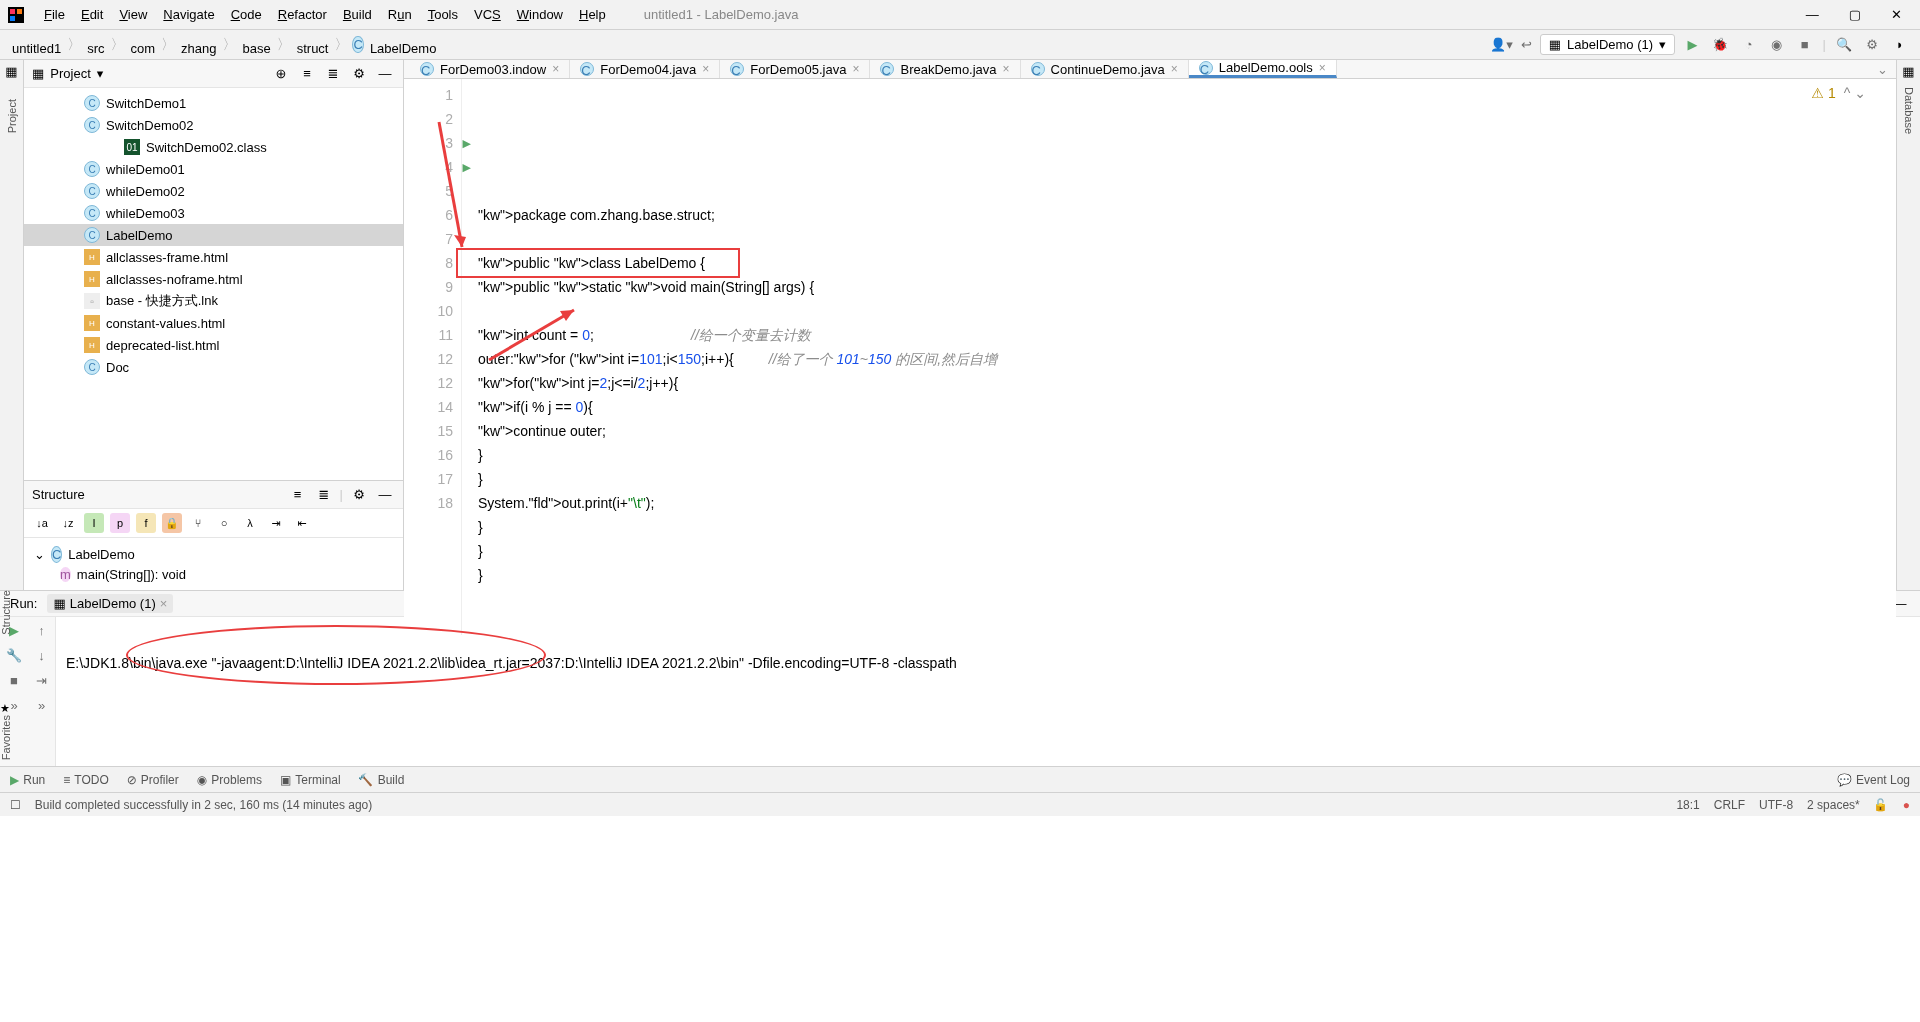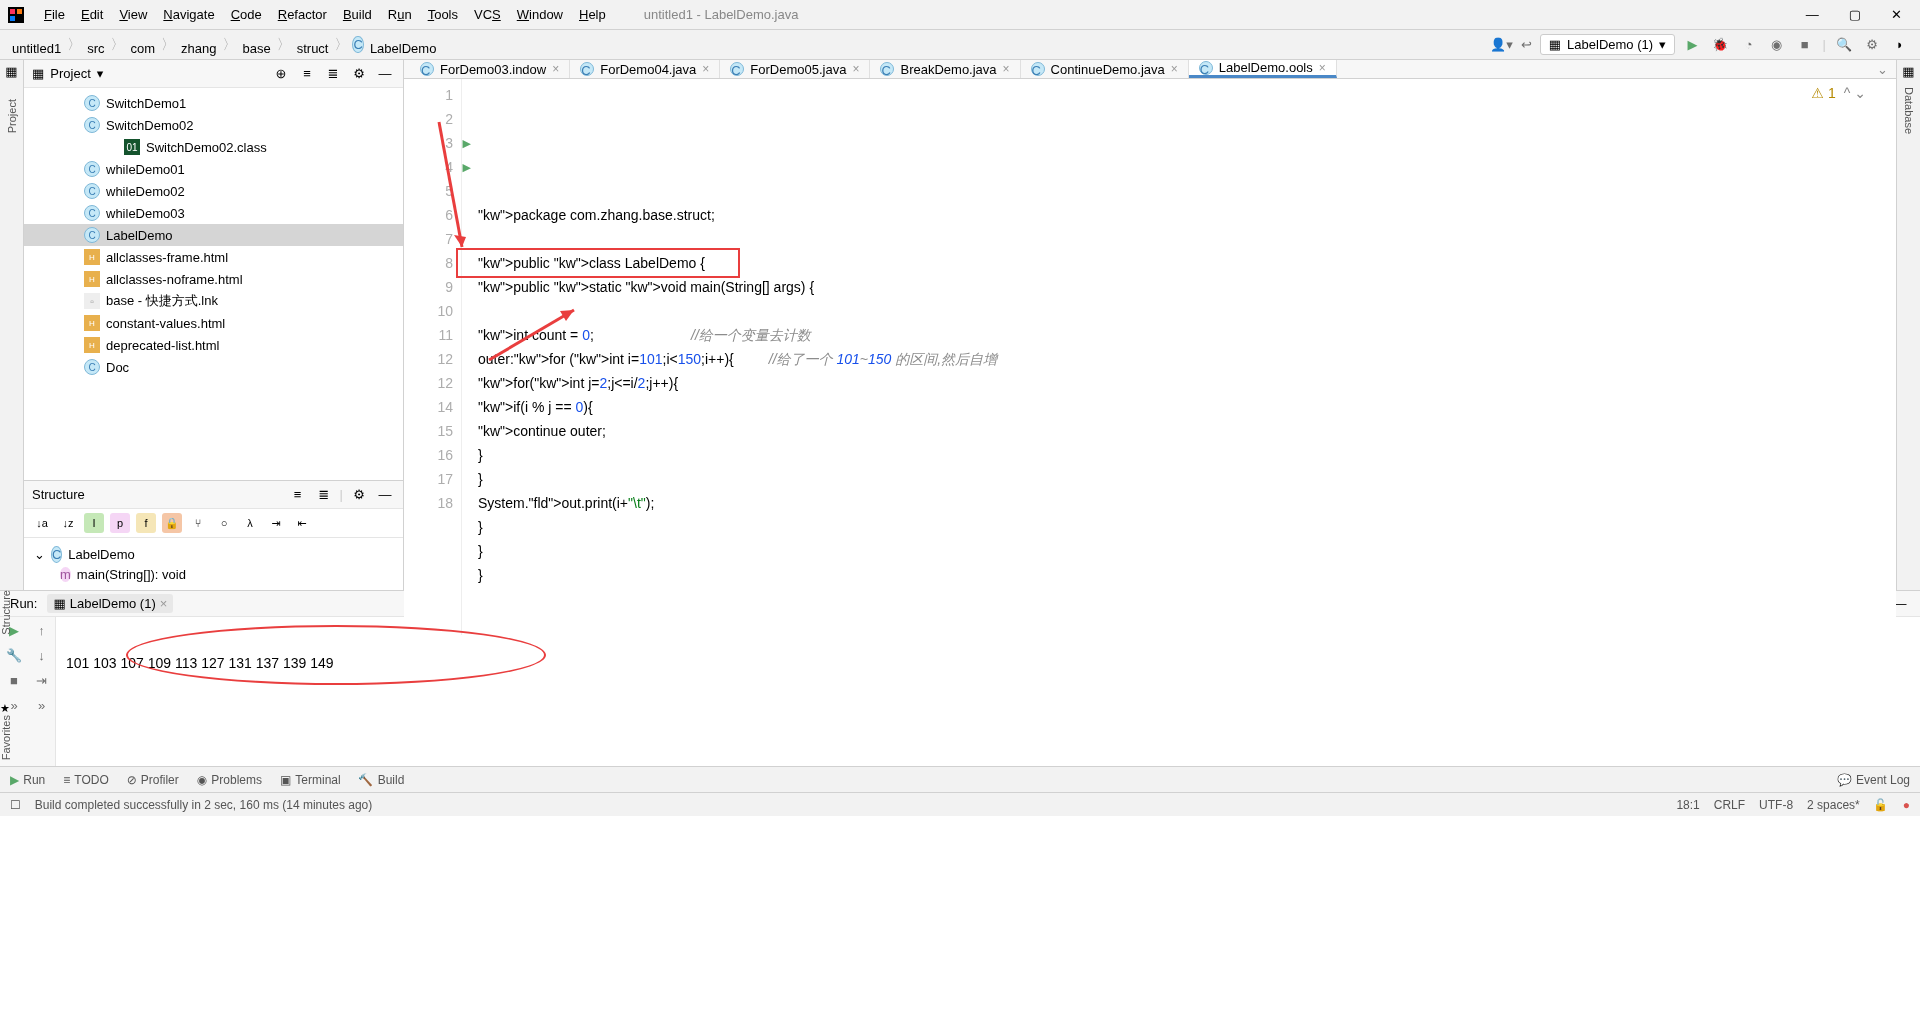--- a/index.html
+++ b/index.html
@@ -361,21 +361,21 @@
       <span class="icon-gray">■</span>
       <span class="icon-gray">»</span>
     </div>
     <div class="run-gutter2">
       <span class="icon-gray">↑</span>
       <span class="icon-gray">↓</span>
       <span class="icon-gray">⇥</span>
       <span class="icon-gray">»</span>
     </div>
     <div class="console">
-      <div>101 103 107 109 113 127 131 137 139 149</div>
+      <div>E:\JDK1.8\bin\java.exe "-javaagent:D:\IntelliJ IDEA 2021.2.2\lib\idea_rt.jar=2037:D:\IntelliJ IDEA 2021.2.2\bin" -Dfile.encoding=UTF-8 -classpath</div>
       <div class="red-ellipse" style="top:8px;left:70px;width:420px;height:60px"></div>
     </div>
   </div>
 </div>
 
 <div class="bottom-bar">
   <div class="bottom-item">
       <span class="icon-green">▶</span>
       <span>Run</span>
     </div>

